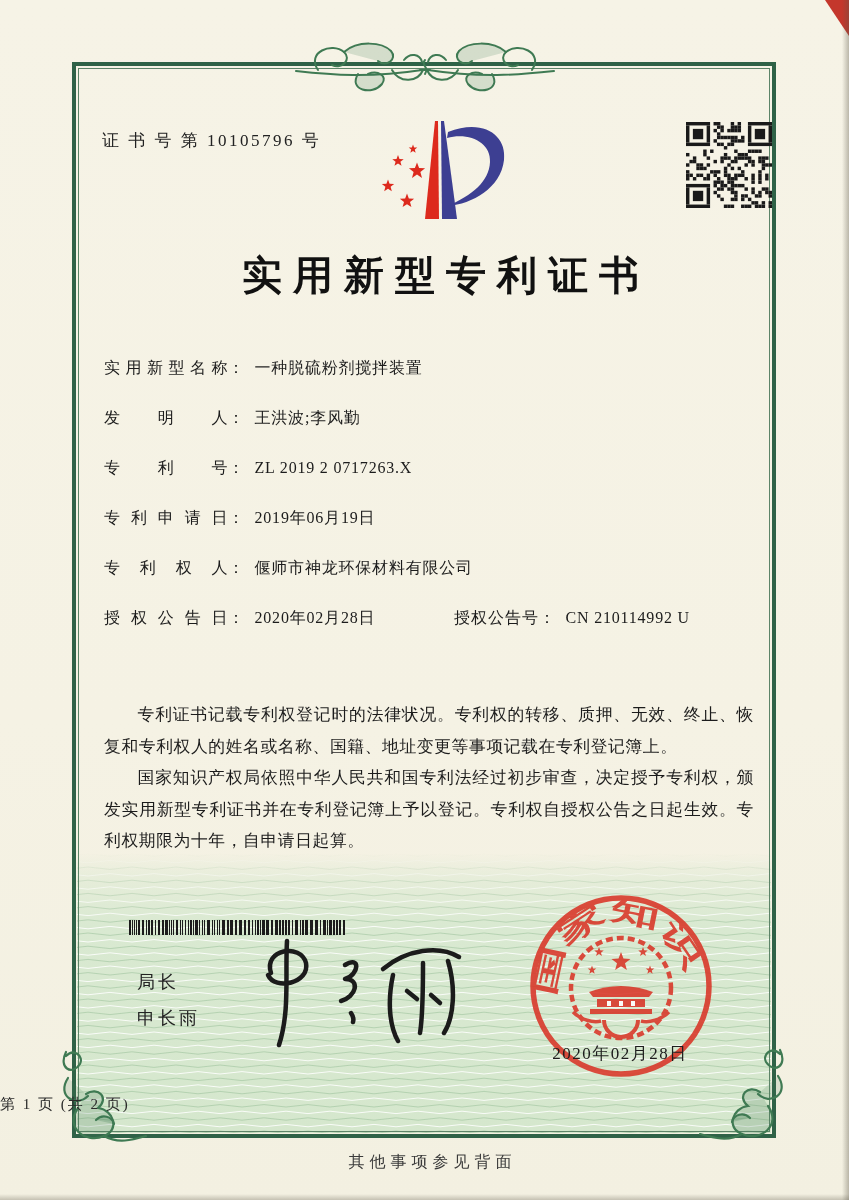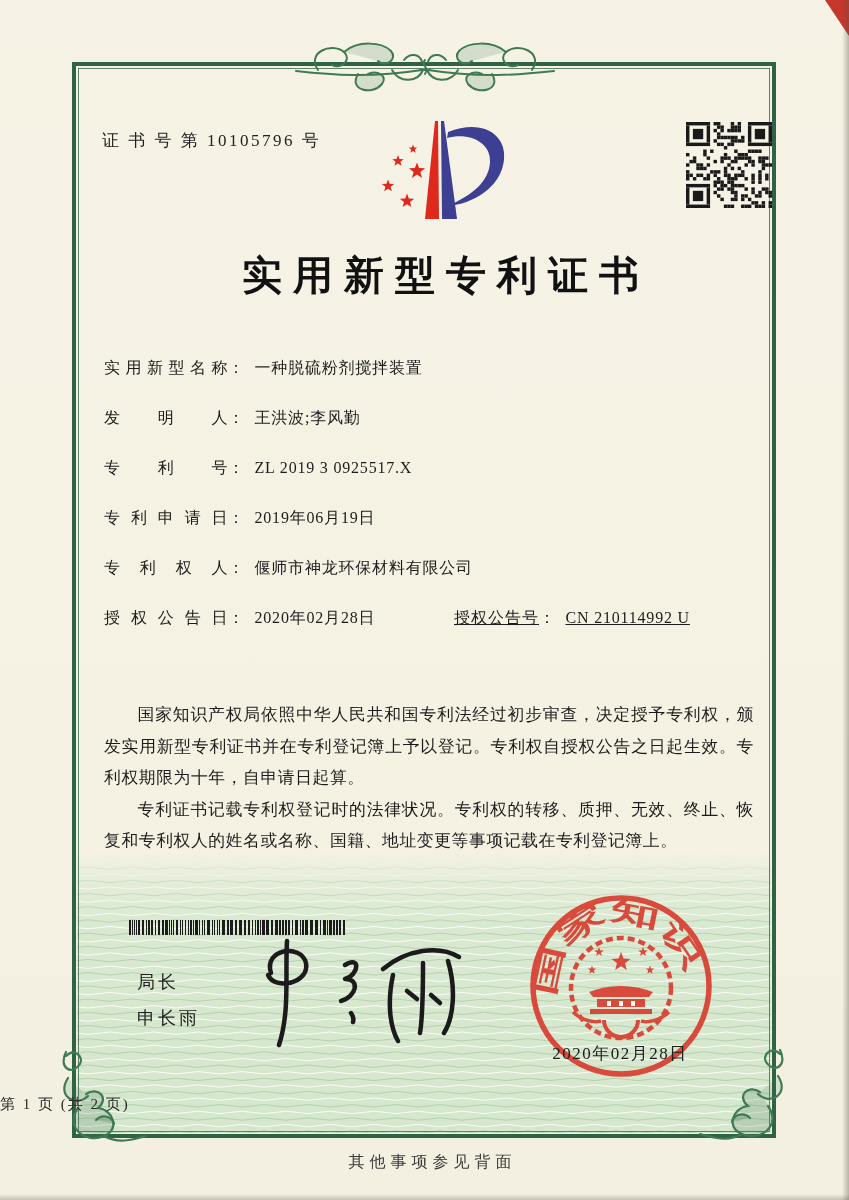--- a/index.html
+++ b/index.html
@@ -30,21 +30,21 @@
   .qr{position:absolute;left:686px;top:122px;}
   .title{position:absolute;left:16px;top:248px;width:100%;text-align:center;
     font-size:40px;font-weight:bold;letter-spacing:11px;color:#111;text-indent:11px;}
   .fields{position:absolute;left:104px;top:358px;width:660px;font-size:16px;}
   .frow{position:relative;height:50px;letter-spacing:.5px;}
   .flabel{display:inline-block;width:124px;text-align:justify;vertical-align:top;
     height:24px;overflow:hidden;}
   .flabel::after{content:"";display:inline-block;width:100%;height:0;}
   .fcolon{display:inline-block;margin-right:10px;}
   .fvalue{letter-spacing:.8px;}
-  .fcol2{position:absolute;left:350px;top:0;text-decoration:underline;}
+  .fcol2{position:absolute;left:350px;top:0;}
   .fcol2 .flabel2{letter-spacing:1px;}
   .body-text{position:absolute;left:104px;top:699px;width:650px;font-size:16.8px;
     line-height:31.5px;text-align:justify;letter-spacing:.6px;}
   .body-text p{margin:0;text-indent:2em;}
   .barcode{position:absolute;left:129px;top:920px;}
   .signer{position:absolute;left:137px;top:970px;font-size:18px;letter-spacing:3px;color:#222;}
   .signer div{margin-bottom:12px;}
   .signature{position:absolute;left:235px;top:933px;}
   .seal{position:absolute;left:523px;top:888px;}
   .seal-date{position:absolute;left:515px;top:1042px;width:210px;text-align:center;
@@ -357,39 +357,39 @@
   <div class="title">实用新型专利证书</div>
 
   <div class="fields">
     <div class="frow">
       <span class="flabel">实用新型名称</span><span class="fcolon">：</span><span class="fvalue">一种脱硫粉剂搅拌装置</span>
     </div>
     <div class="frow">
       <span class="flabel">发明人</span><span class="fcolon">：</span><span class="fvalue">王洪波;李风勤</span>
     </div>
     <div class="frow">
-      <span class="flabel">专利号</span><span class="fcolon">：</span><span class="fvalue">ZL 2019 3 0925517.X</span>
+      <span class="flabel">专利号</span><span class="fcolon">：</span><span class="fvalue">ZL 2019 2 0717263.X</span>
     </div>
     <div class="frow">
       <span class="flabel">专利申请日</span><span class="fcolon">：</span><span class="fvalue">2019年06月19日</span>
     </div>
     <div class="frow">
       <span class="flabel">专利权人</span><span class="fcolon">：</span><span class="fvalue">偃师市神龙环保材料有限公司</span>
     </div>
     <div class="frow">
       <span class="flabel">授权公告日</span><span class="fcolon">：</span><span class="fvalue">2020年02月28日</span>
       <span class="fcol2">
         <span class="flabel2">授权公告号</span><span class="fcolon">：</span><span class="fvalue">CN 210114992 U</span>
       </span>
     </div>
   </div>
 
   <div class="body-text">
+    <p>专利证书记载专利权登记时的法律状况。专利权的转移、质押、无效、终止、恢复和专利权人的姓名或名称、国籍、地址变更等事项记载在专利登记簿上。</p>
     <p>国家知识产权局依照中华人民共和国专利法经过初步审查，决定授予专利权，颁发实用新型专利证书并在专利登记簿上予以登记。专利权自授权公告之日起生效。专利权期限为十年，自申请日起算。</p>
-    <p>专利证书记载专利权登记时的法律状况。专利权的转移、质押、无效、终止、恢复和专利权人的姓名或名称、国籍、地址变更等事项记载在专利登记簿上。</p>
   </div>
 
   <svg class="barcode" id="barcode" width="216" height="15">
       <rect x="0" y="0" width="2" height="15" fill="#1c1c1c"></rect>
       <rect x="3" y="0" width="1" height="15" fill="#1c1c1c"></rect>
       <rect x="5" y="0" width="1" height="15" fill="#1c1c1c"></rect>
       <rect x="7" y="0" width="1" height="15" fill="#1c1c1c"></rect>
       <rect x="9" y="0" width="2" height="15" fill="#1c1c1c"></rect>
       <rect x="13" y="0" width="2" height="15" fill="#1c1c1c"></rect>
       <rect x="17" y="0" width="1" height="15" fill="#1c1c1c"></rect>

